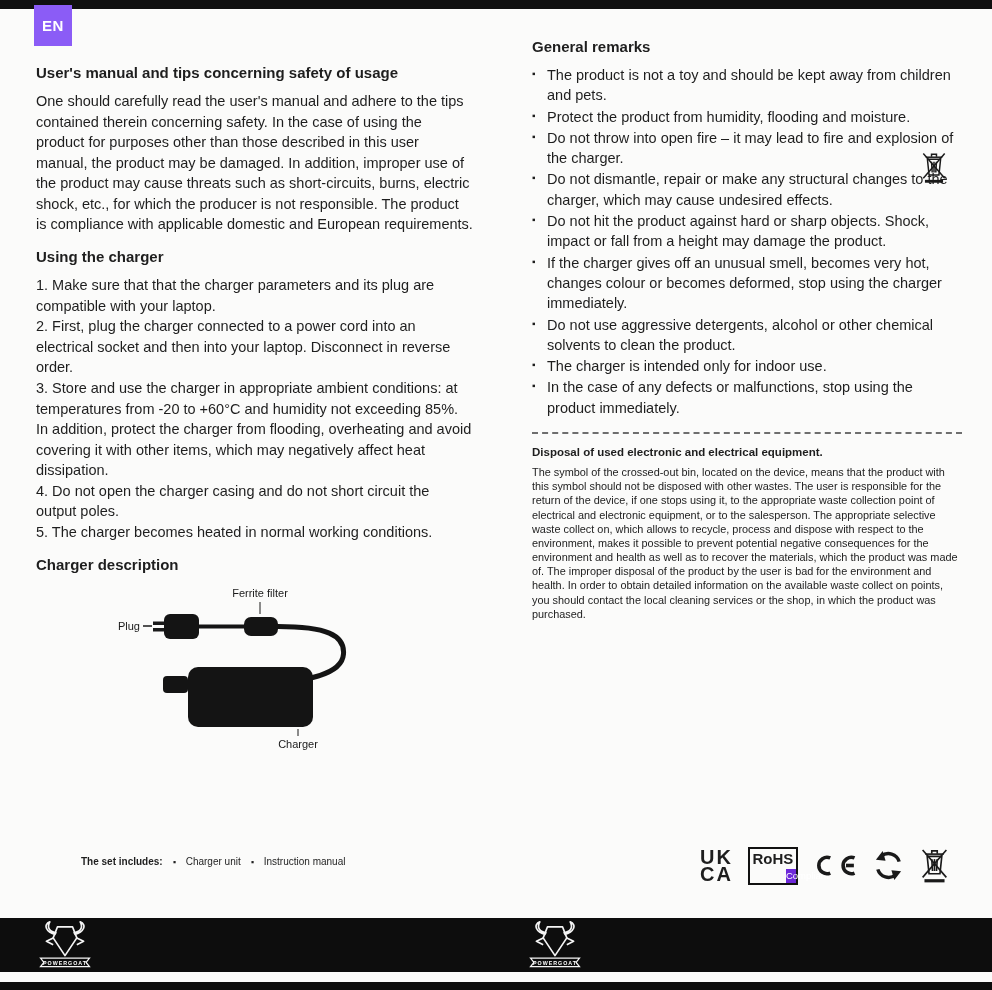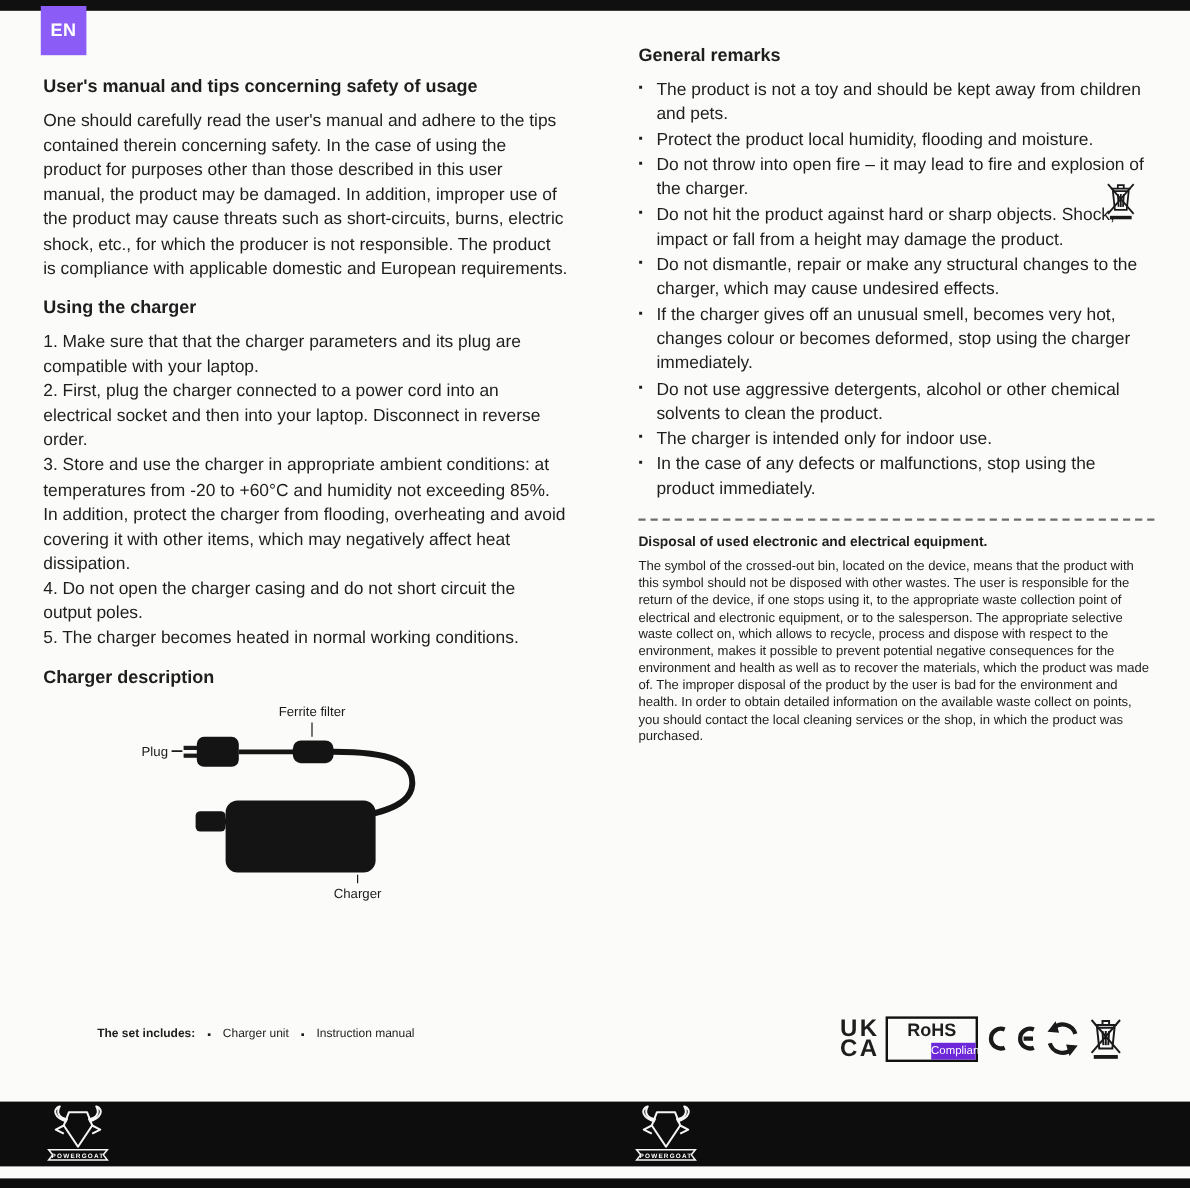--- a/index.html
+++ b/index.html
@@ -28,23 +28,23 @@
   .dashed-divider { margin:14px 0 12px; border-top:2px dashed #6e6e6e; height:0; }
   .disposal-title { font-size:11.5px; font-weight:700; margin-bottom:7px; }
   .small-text { font-size:10.9px; line-height:1.3; color:#222; }
   .diagram { margin-top:2px; }
   .diagram svg text { font-family:"Liberation Sans", sans-serif; fill:#1a1a1a; }
   .set-line { position:absolute; left:36px; top:856px; font-size:10px;margin-left:45px; }
   .set-label { font-weight:700; }
   .set-item { margin-left:10px; position:relative; padding-left:13px; display:inline-block; }
   .set-item::before { content:"▪"; position:absolute; left:0; top:1px; font-size:9px; }
   .margin-bin { position:absolute; left:920px; top:150px; }
-  .cert-row { position:absolute; left:700px; top:846px; display:flex; align-items:center; gap:5px; }
+  .cert-row { position:absolute; left:700px; top:846px; display:flex; align-items:center; gap:15px; }
   .ukca { font-weight:700; font-size:20px; line-height:17px; letter-spacing:2px; }
-  .rohs { border:2px solid #111; text-align:center; width:77px; }
+  .rohs { border:2px solid #111; text-align:center; width:50px; }
   .rohs-top { font-weight:700; font-size:15px; padding:1px 0 2px; }
   .rohs-bottom { background:#6d28d9; color:#fff; font-size:9.5px; padding:1px 0 2px;margin-left:36px; }
   .footer-band { position:absolute; top:918px; left:0; width:992px; height:54px; background:#0d0d0d; }
   .goat-logo { position:absolute; top:3px; }
   .goat-1 { left:38px; }
   .goat-2 { left:528px; }
   .footer-strip { position:absolute; top:982px; left:0; width:992px; height:8px; background:#0d0d0d; }
 </style>
 </head>
 <body>
@@ -97,24 +97,24 @@
 
   <p class="set-line">
     <span class="set-label">The set includes:</span><span class="set-item">Charger unit</span><span class="set-item">Instruction manual</span>
   </p>
 
   <div class="col col-right">
     <section>
       <h3 class="section-title">General remarks</h3>
       <ul class="remarks">
         <li>The product is not a toy and should be kept away from children and pets.</li>
-        <li>Protect the product local humidity, flooding and moisture.</li>
+        <li>Protect the product from humidity, flooding and moisture.</li>
         <li>Do not throw into open fire – it may lead to fire and explosion of the charger.</li>
+        <li>Do not dismantle, repair or make any structural changes to the charger, which may cause undesired effects.</li>
         <li>Do not hit the product against hard or sharp objects. Shock, impact or fall from a height may damage the product.</li>
-        <li>Do not dismantle, repair or make any structural changes to the charger, which may cause undesired effects.</li>
         <li>If the charger gives off an unusual smell, becomes very hot, changes colour or becomes deformed, stop using the charger immediately.</li>
         <li>Do not use aggressive detergents, alcohol or other chemical solvents to clean the product.</li>
         <li>The charger is intended only for indoor use.</li>
         <li>In the case of any defects or malfunctions, stop using the product immediately.</li>
       </ul>
     </section>
 
     <div class="dashed-divider"></div>
 
     <section>

